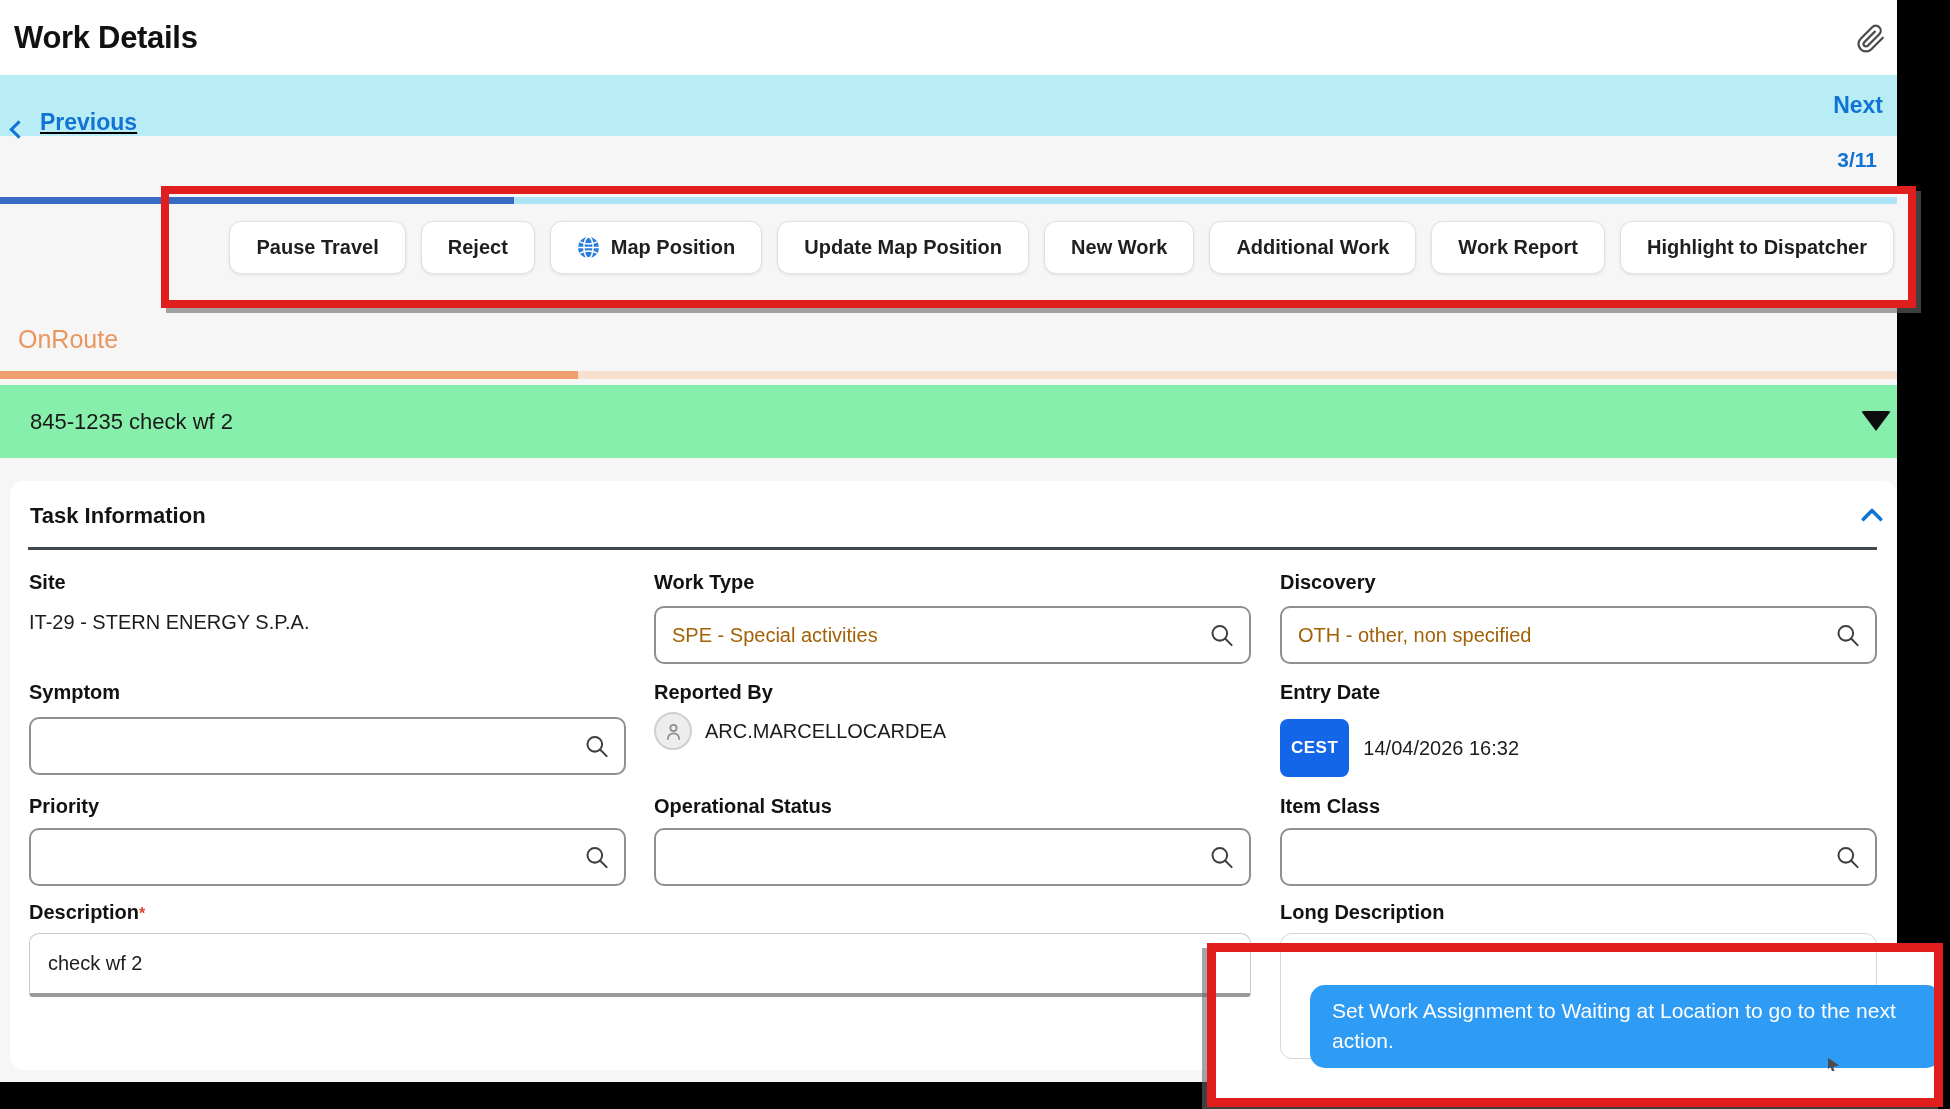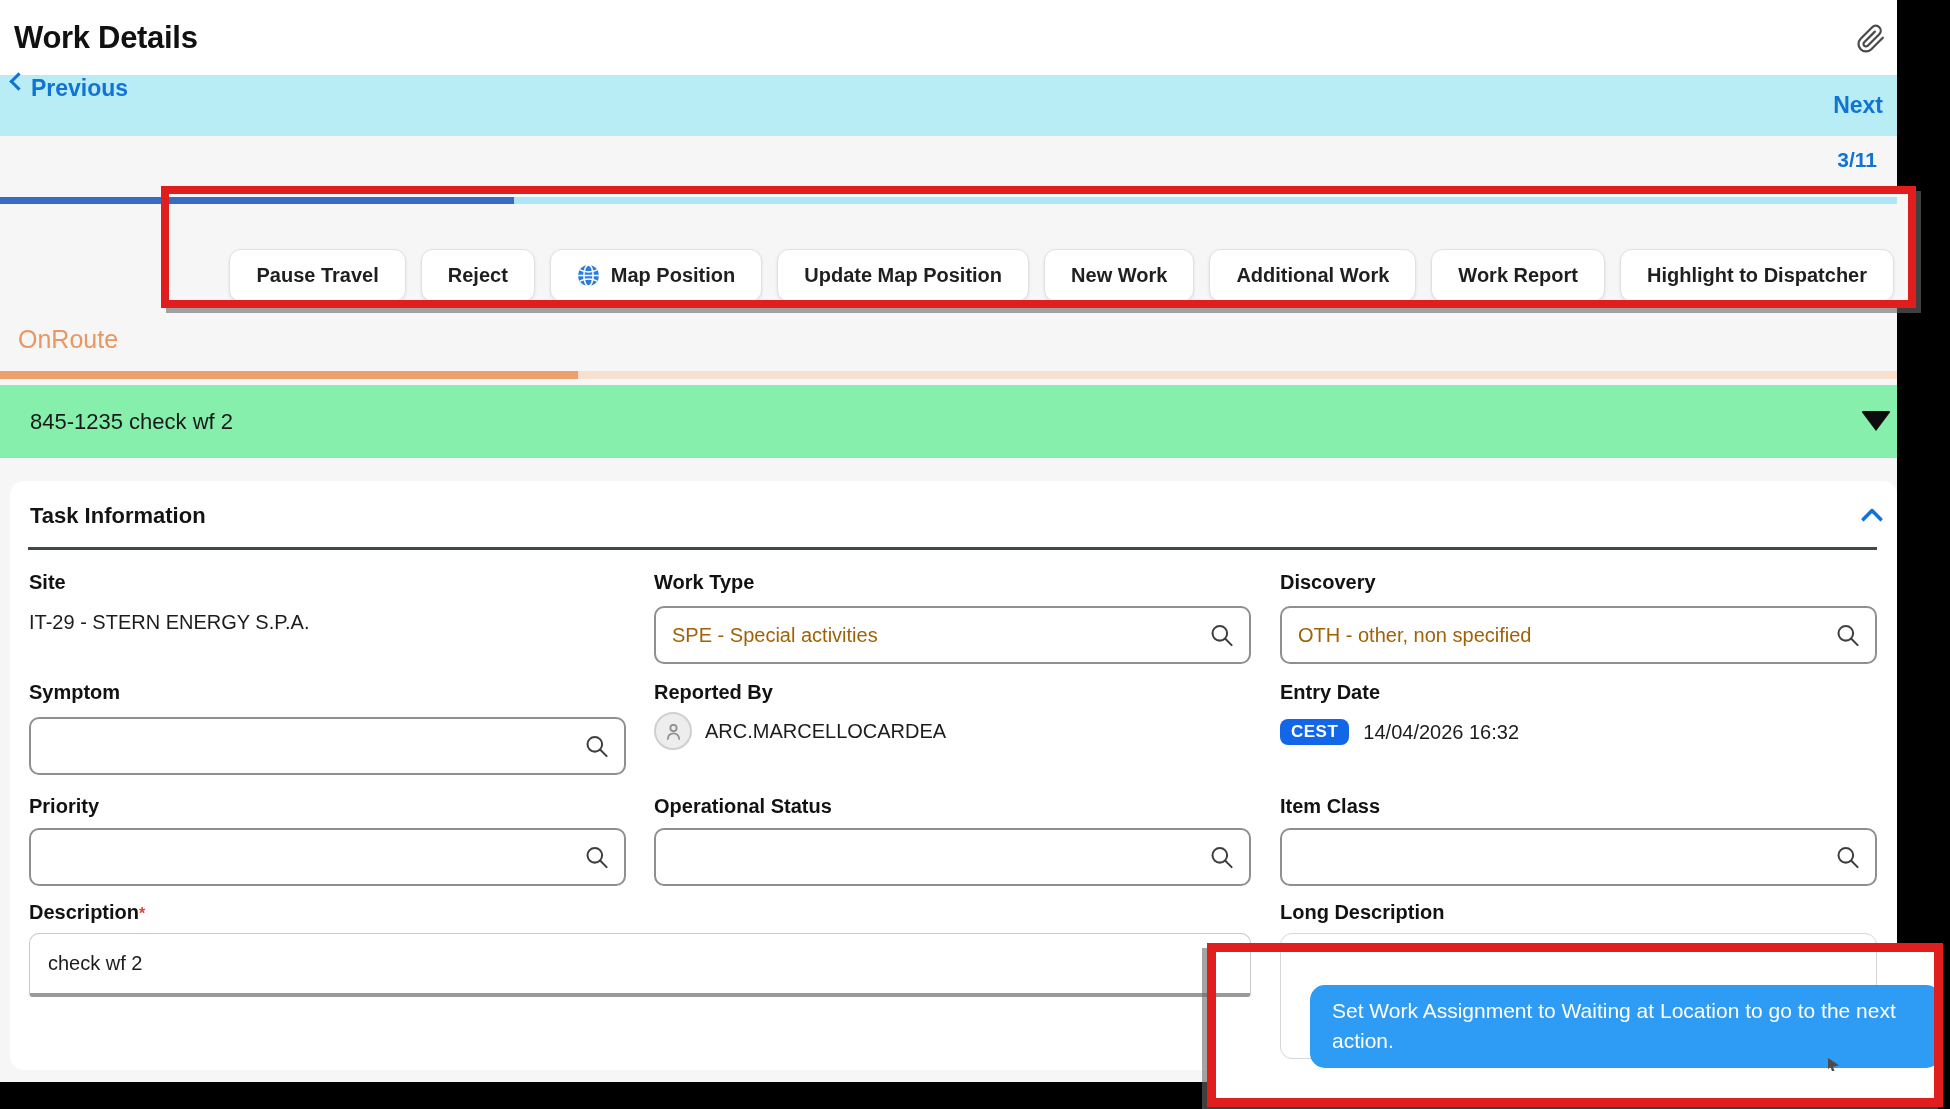--- a/index.html
+++ b/index.html
@@ -8,35 +8,35 @@
   
   #app { position:absolute; left:0; top:0; width:1897px; height:1082px; background:#f6f6f6; overflow:hidden; z-index:1; }
 
   
   .header { position:absolute; left:0; top:0; width:100%; height:75px; background:#fff; display:flex; align-items:center; }
   .page-title { margin-left:14px; font-size:31px; font-weight:700; color:#111; letter-spacing:-0.3px; }
   .attach { position:absolute; left:1856px; top:24px; width:30px; height:30px; }
 
   
   .navbar { position:absolute; left:0; top:75px; width:100%; height:61px; background:#b9edf6; }
-  .nav-prev { position:absolute; left:12px; top:0; height:100%; display:flex; align-items:flex-start; gap:6px; cursor:pointer; }
+  .nav-prev { position:absolute; left:12px; top:0; height:100%; display:flex; align-items:flex-end; gap:15px; cursor:pointer;text-decoration:underline; }
   .nav-next { position:absolute; right:-12px; top:0; height:100%; display:flex; align-items:center; gap:13px; cursor:pointer; }
   .nav-label { font-size:23px; font-weight:700; color:#1173d3; }
   .chev { width:13px; height:13px; border-left:3px solid #1173d3; border-bottom:3px solid #1173d3; }
   .chev.left  { transform:rotate(45deg); }
   .chev.right { transform:rotate(-135deg); }
 
   .counter { position:absolute; top:148px; right:20px; font-size:21px; font-weight:700; color:#1173d3; }
 
   
   .pb-blue { position:absolute; left:0; top:197px; width:100%; height:7px; background:#ade4f6; }
   .pb-blue .fill { position:absolute; left:0; top:0; height:100%; background:#3a6bc4; }
 
   
-  .actions { position:absolute; top:249px; right:3px; display:flex; gap:15px;margin-left:18px; }
+  .actions { position:absolute; top:221px; right:3px; display:flex; gap:15px;margin-left:18px; }
   .btn { height:53px; display:flex; align-items:center; gap:11px; padding:0 26px; background:#fff;
          border:1px solid #e1e1e1; border-radius:12px; box-shadow:0 1px 3px rgba(0,0,0,.09);
          font-size:20px; font-weight:600; color:#1f1f1f; cursor:pointer; white-space:nowrap; }
 
   
   .onroute { position:absolute; left:18px; top:325px; font-size:25px; color:#ea9660; }
   .pb-orange { position:absolute; left:0; top:371px; width:100%; height:8px; background:#f8e0ce; }
   .pb-orange .fill { position:absolute; left:0; top:0; height:100%; background:#eda06d; }
 
   
@@ -66,21 +66,21 @@
   .lr1 { top:90px; } .ir1 { top:125px; }
   .lr2 { top:200px; } .ir2 { top:236px; }
   .lr3 { top:314px; } .ir3 { top:347px; }
   .lr4 { top:420px; }
 
   .plainval { position:absolute; }
   .person-row { display:flex; align-items:center; gap:13px; }
   .avatar { width:38px; height:38px; border-radius:50%; background:#ededed; border:2px solid #cfcfcf; display:flex; align-items:center; justify-content:center; }
 
   .entry-row { display:flex; align-items:center; gap:14px; }
-  .tz-badge { background:#1466e8; color:#fff; font-size:17px; font-weight:700; padding:3px 11px; border-radius:8px; letter-spacing:.5px; }
+  .tz-badge { background:#1466e8; color:#fff; font-size:17px; font-weight:700; padding:19px 11px; border-radius:8px; letter-spacing:.5px; }
 
   .desc-input { position:absolute; left:19px; top:452px; width:1222px; height:64px; background:#fff;
                 border:1.5px solid #c9c9c9; border-bottom:4px solid #9a9a9a; border-radius:10px 10px 4px 4px;
                 display:flex; align-items:center; padding:0 18px; cursor:text; }
   .longdesc { position:absolute; left:1270px; top:452px; width:597px; height:126px; background:#fff;
               border:1.5px solid #d6d6d6; border-radius:12px; cursor:text; }
 
   
   .mask { position:absolute; background:#fff; z-index:4; }
   #mask-right  { left:1897px; top:951px; width:40px; height:149px; }

